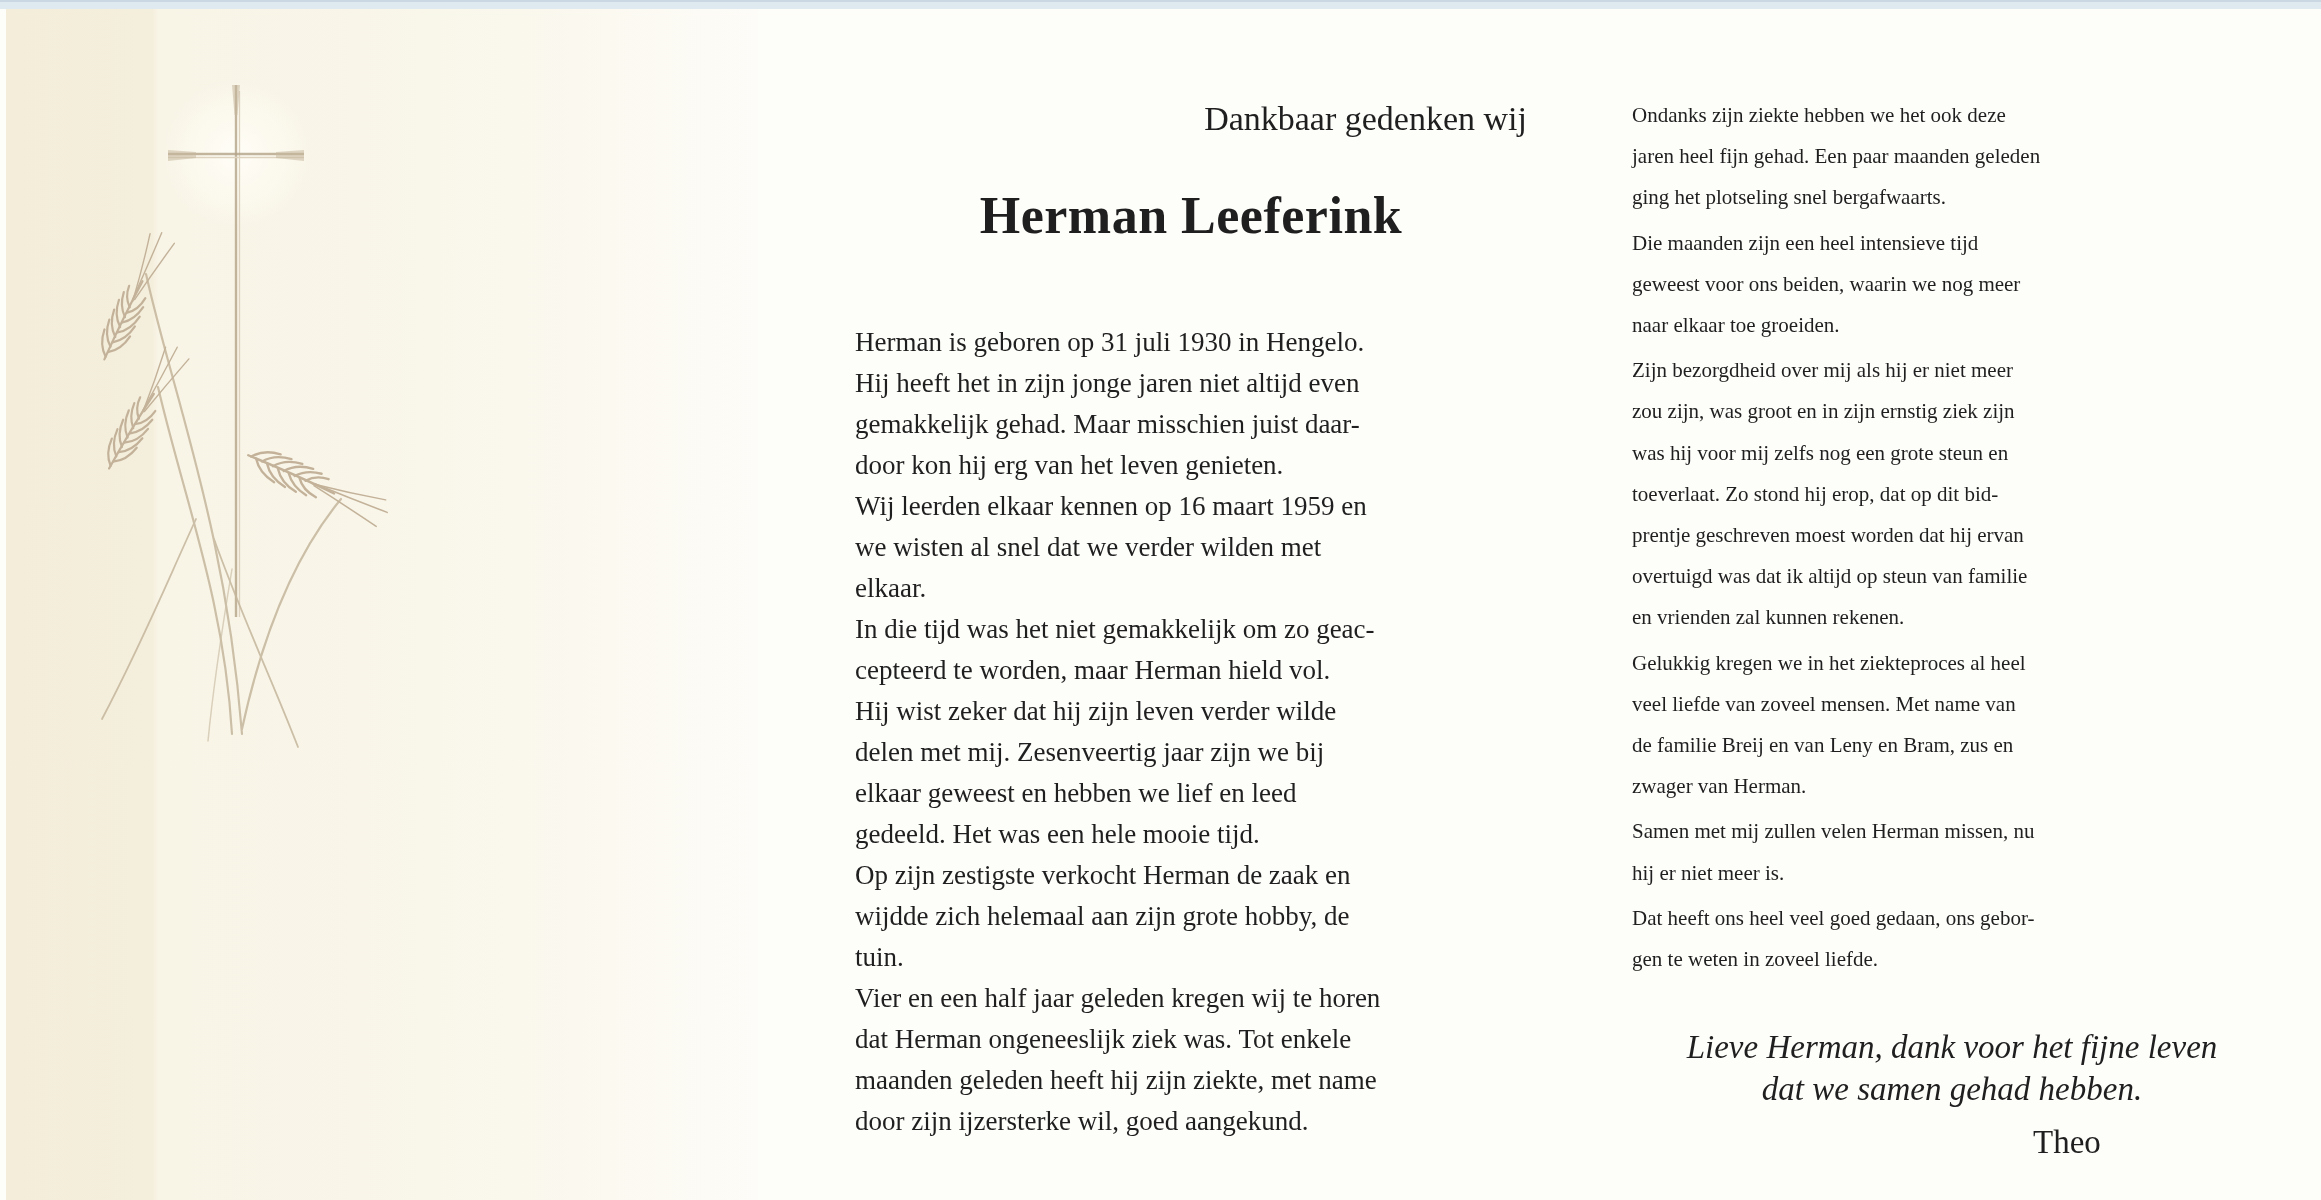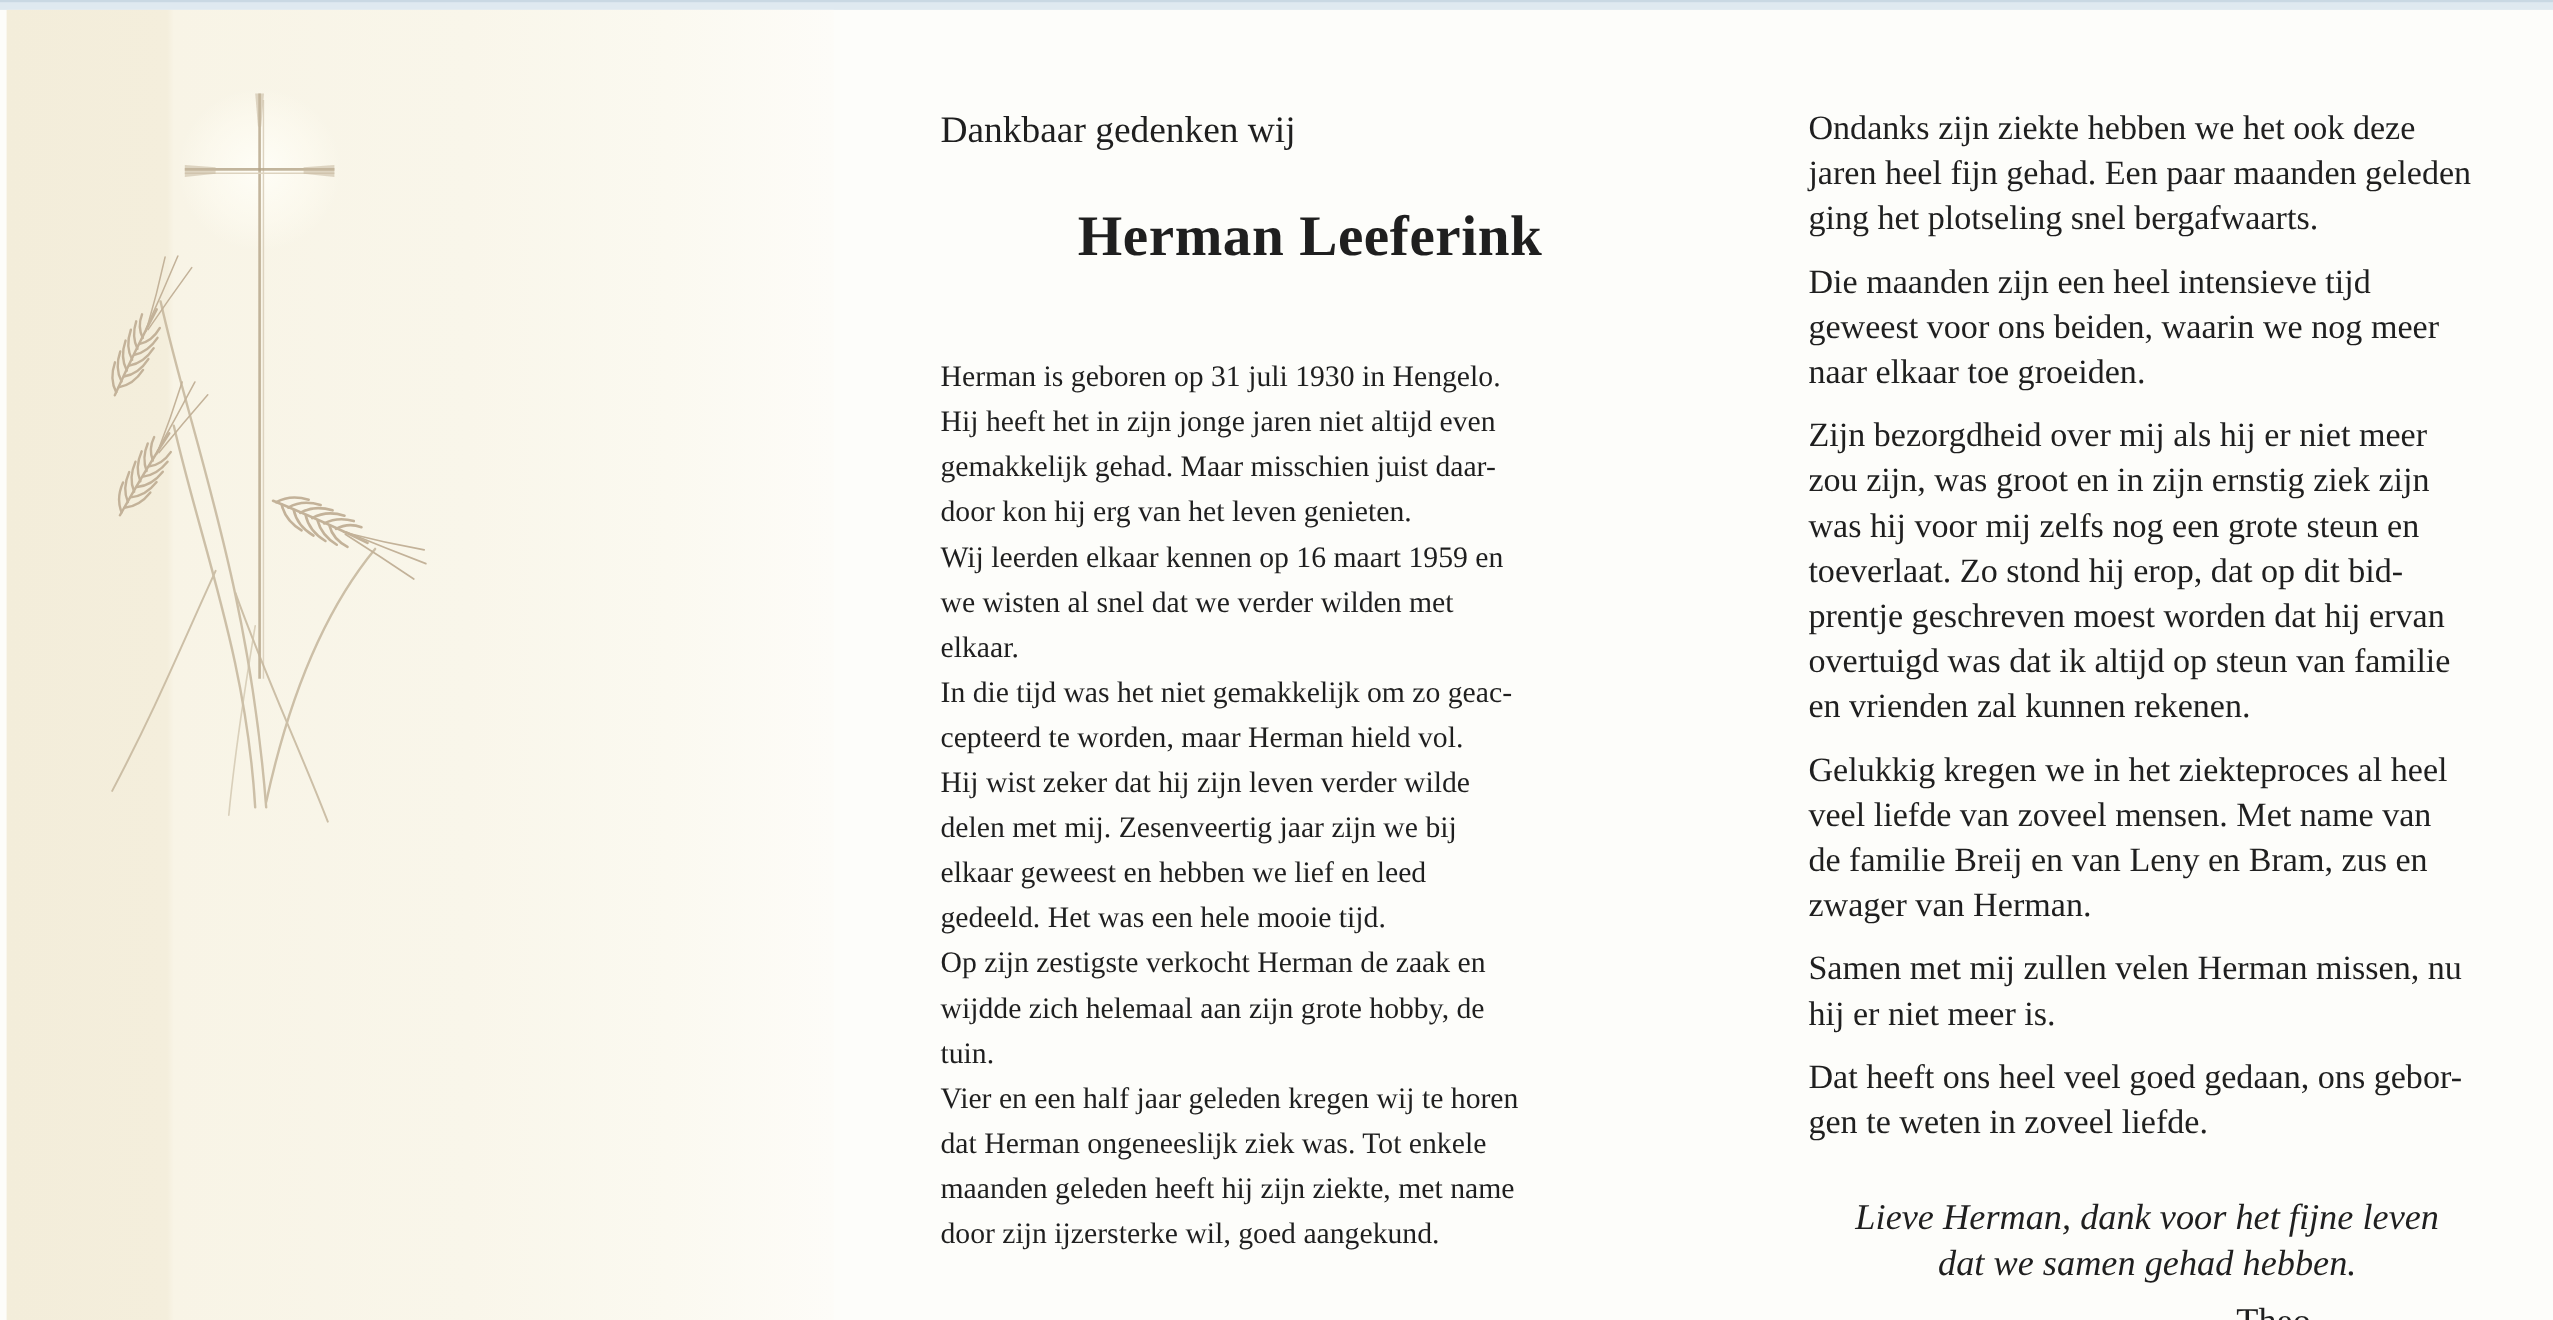--- a/index.html
+++ b/index.html
@@ -48,21 +48,21 @@
     top: 9px;
     width: 672px;
     height: 1191px;
     background: transparent;
   }
   .intro-line {
     position: absolute;
     top: 91px;
     left: 0;
     width: 672px;
-    text-align: left;
+    text-align: right;
     font-size: 34px;
     line-height: 38px;
   }
   .name-heading {
     position: absolute;
     top: 178px;
     left: 0;
     width: 672px;
     margin: 0;
     text-align: center;
@@ -87,23 +87,23 @@
     position: absolute;
     left: 1628px;
     top: 9px;
     width: 660px;
     height: 1191px;
   }
   .panel-right .body-text2 {
     margin-top: 86px;
   }
   .body-text2 p {
-    margin: 16px;
+    margin: 4px;
     white-space: pre;
-    font-size: 31px;
+    font-size: 21px;
     line-height: 41.2px;
   }
   .closing-dedication {
     margin-top: 46px;
     width: 648px;
     text-align: center;
     font-style: italic;
     font-size: 33px;
     line-height: 42px;
     white-space: pre-line;

